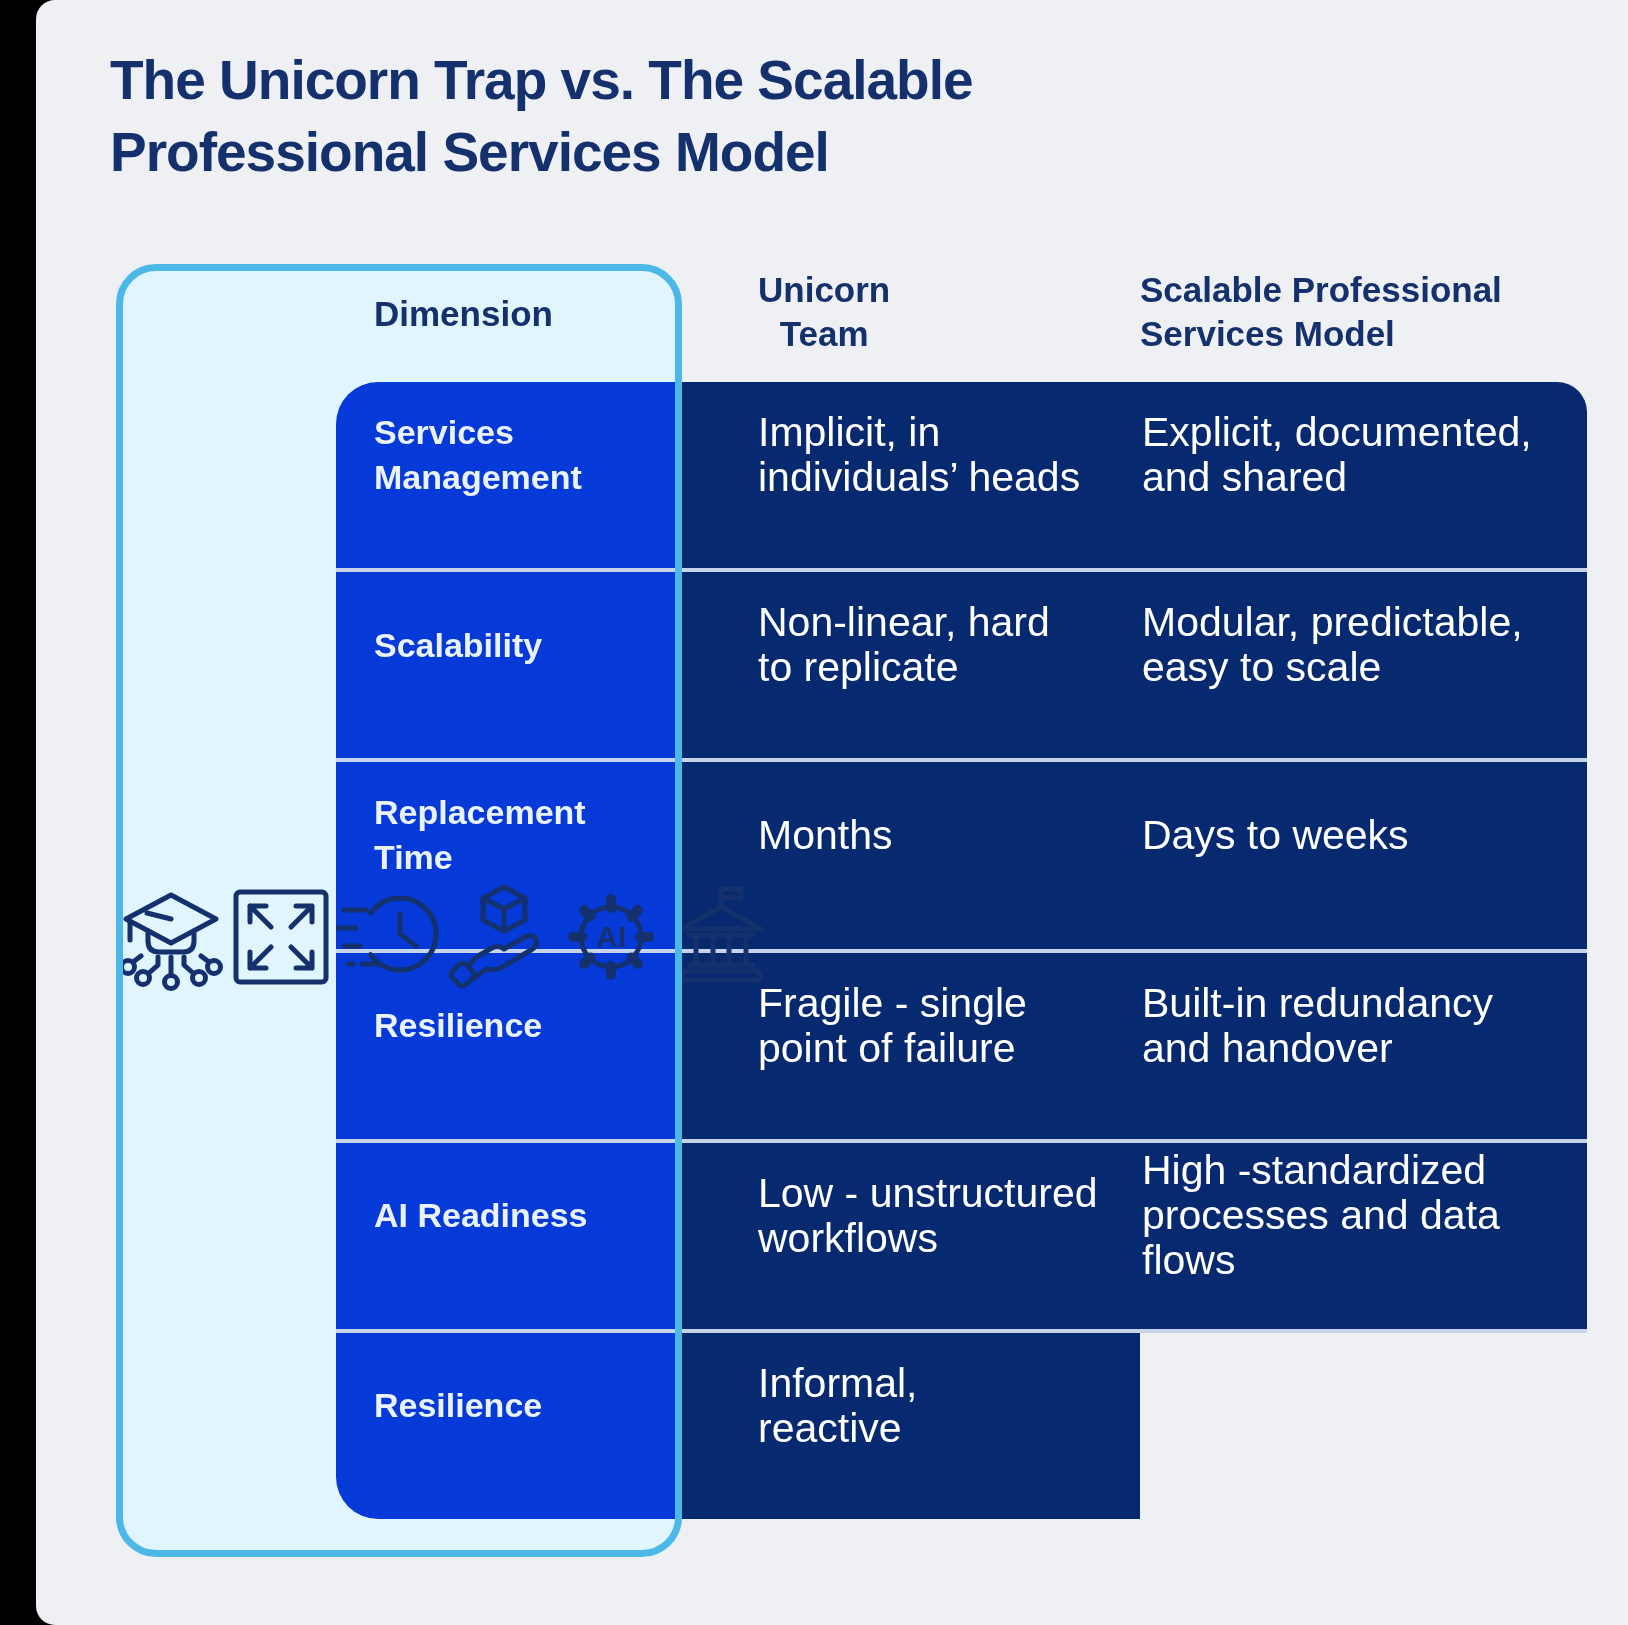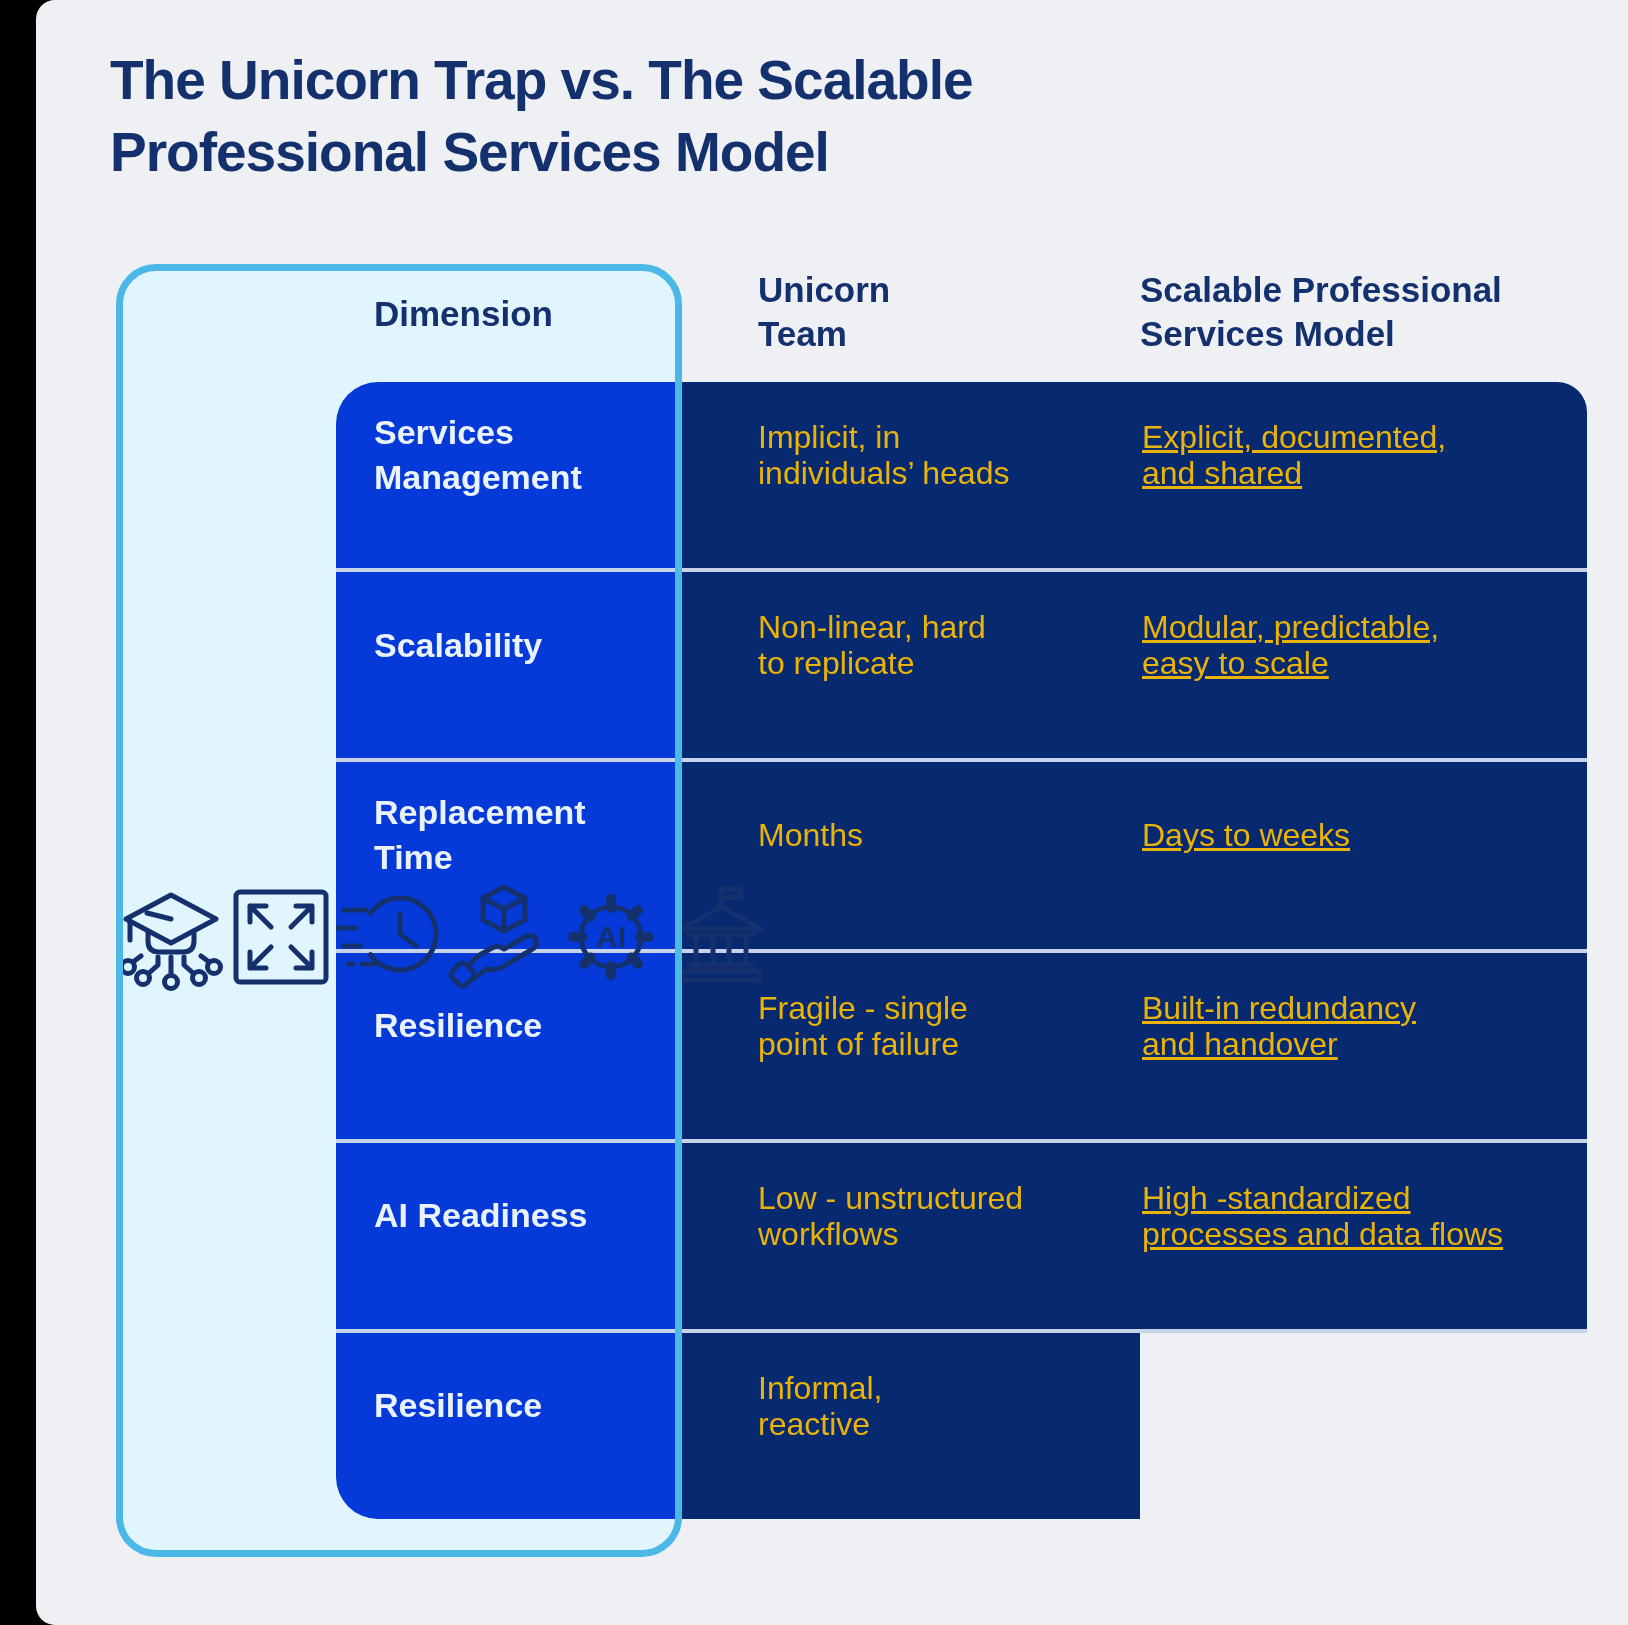--- a/index.html
+++ b/index.html
@@ -23,42 +23,42 @@
   .container-border{
     position:absolute; left:80px; top:264px; width:566px; height:1293px;
     box-sizing:border-box; border:7px solid #4bb8e7; border-radius:40px;
     z-index:6; pointer-events:none; background:transparent;
   }
   .col-header{
     position:absolute; top:268px; font-size:35px; line-height:44px;
     font-weight:700; color:#14316e; z-index:3;
   }
   .hdr-dimension{top:292px; left:338px;}
-  .hdr-unicorn{left:722px;}
+  .hdr-unicorn{left:722px;text-align:center;}
   .hdr-scalable{left:1104px;}
   
   .table{
     position:absolute; left:300px; top:382px; width:1251px; height:1137px;
     display:flex; flex-direction:column;
     border-radius:42px 30px 30px 42px; overflow:hidden; z-index:2;
   }
   .row{flex:1; display:grid; grid-template-columns:343px 461px 447px;
     box-sizing:border-box; border-bottom:4px solid #c7d3e9;}
   .row:last-child{border-bottom:none;}
   .cell{display:flex; align-items:center; box-sizing:border-box; padding-bottom:40px;}
   .cell.dim{
     background:#0539d8; color:#e9f2fd; font-weight:700;
     font-size:34px; line-height:45px; padding-left:38px;
   }
   .cell.val{
-    background:#07296f; color:#eab308;
-    font-size:32px; line-height:36px;
+    background:#07296f; color:#ffffff;
+    font-size:41px; line-height:45px;
   }
   .cell.col2{padding-left:79px;}
-  .cell.col3{padding-left:2px; padding-right:14px;text-decoration:underline;}
+  .cell.col3{padding-left:2px; padding-right:14px;}
   
   .icons{
     position:absolute; left:80px; top:382px; width:220px; height:1137px;
     display:flex; flex-direction:row; z-index:4;
   }
   .icon-cell{flex:1; display:flex; align-items:center; justify-content:center;
     padding-bottom:28px; box-sizing:border-box;}
   .icon-cell svg{width:110px; height:110px;}
   .ico{stroke:#14316e; stroke-width:5; fill:none;
     stroke-linecap:round; stroke-linejoin:round;}

